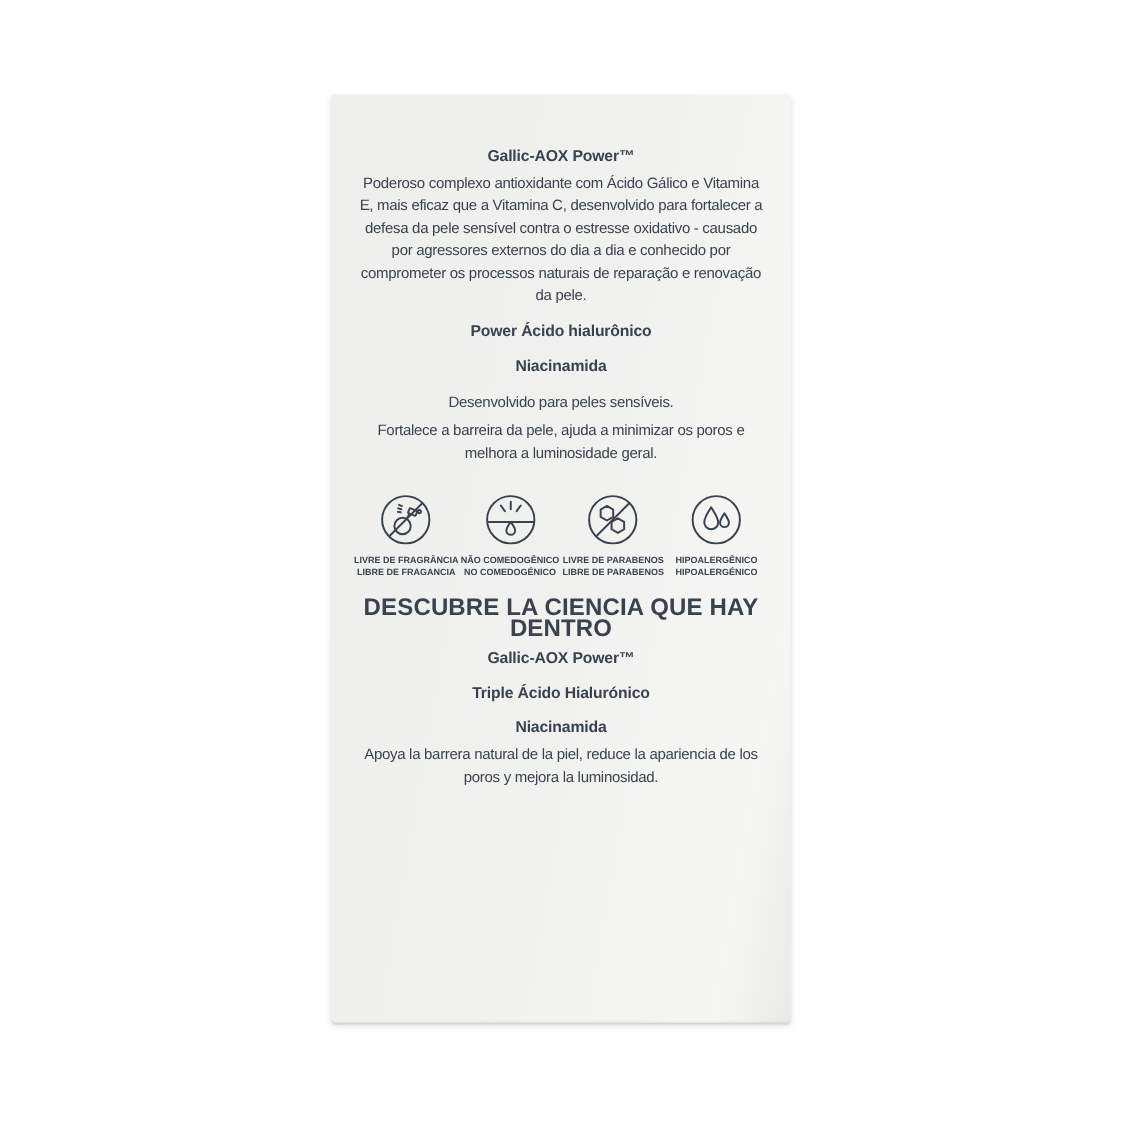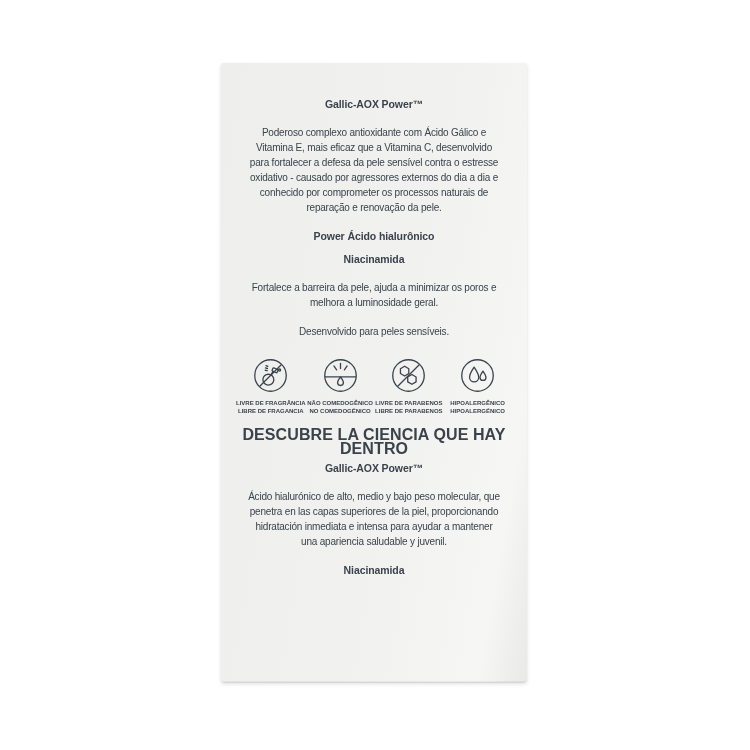--- a/index.html
+++ b/index.html
@@ -36,21 +36,21 @@
     font-weight: bold;
     line-height: 14px;
     letter-spacing: -0.1px;
     margin: 9px 0 3px 0;
   }
   .hd.first { margin-top: 34px; }
   .bd {
     font-size: 10px;
     line-height: 15px;
     letter-spacing: -0.2px;
-    margin: 14px;
+    margin: 4px;
   }
   .tagline { margin-top: 10px; }
   .headline {
     font-size: 16px;
     font-weight: bold;
     letter-spacing: 0.1px;
     line-height: 14px;
     margin: 13px 0 0 0;
   }
   .badges {
@@ -87,23 +87,23 @@
 <div class="stage">
   <div class="box">
 
     <section>
       <h3 class="hd first">Gallic-AOX Power™</h3>
       <p class="bd">Poderoso complexo antioxidante com Ácido Gálico e Vitamina E, mais eficaz que a Vitamina C, desenvolvido para fortalecer a defesa da pele sensível contra o estresse oxidativo - causado por agressores externos do dia a dia e conhecido por comprometer os processos naturais de reparação e renovação da pele.</p>
 
       <h3 class="hd">Power Ácido hialurônico</h3>
 
       <h3 class="hd">Niacinamida</h3>
+      <p class="bd tagline">Desenvolvido para peles sensíveis.</p>
+
       <p class="bd">Fortalece a barreira da pele, ajuda a minimizar os poros e melhora a luminosidade geral.</p>
-
-      <p class="bd tagline">Desenvolvido para peles sensíveis.</p>
     </section>
 
     <div class="badges">
 
       <div class="badge">
         <svg viewBox="0 0 36 36">
           <g class="ic">
             <circle cx="18" cy="18" r="16.2"></circle>
             <circle cx="15.8" cy="22.3" r="5.6"></circle>
             <path d="M18.6 17.4 L20.6 13.8"></path>
@@ -167,19 +167,20 @@
         </div>
       </div>
 
     </div>
 
     <section>
       <h3 class="headline">DESCUBRE LA CIENCIA QUE HAY DENTRO</h3>
 
       <h3 class="hd" style="margin-top:5px">Gallic-AOX Power™</h3>
 
-      <p class="bd">Ácido hialurónico de alto, medio y bajo peso molecular, que penetra en las capas superiores de la piel, proporcionando hidratación inmediata e intensa para ayudar a mantener una apariencia saludable y juvenil.</p>
+      <h3 class="hd">Triple Ácido Hialurónico</h3>
 
       <h3 class="hd">Niacinamida</h3>
+      <p class="bd">Apoya la barrera natural de la piel, reduce la apariencia de los poros y mejora la luminosidad.</p>
     </section>
 
   </div>
 </div>
 
 </body></html>

